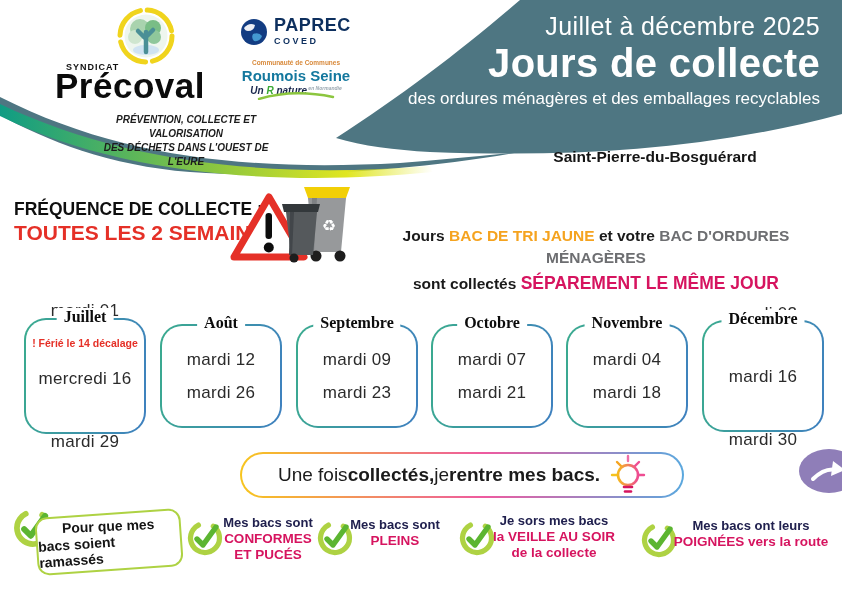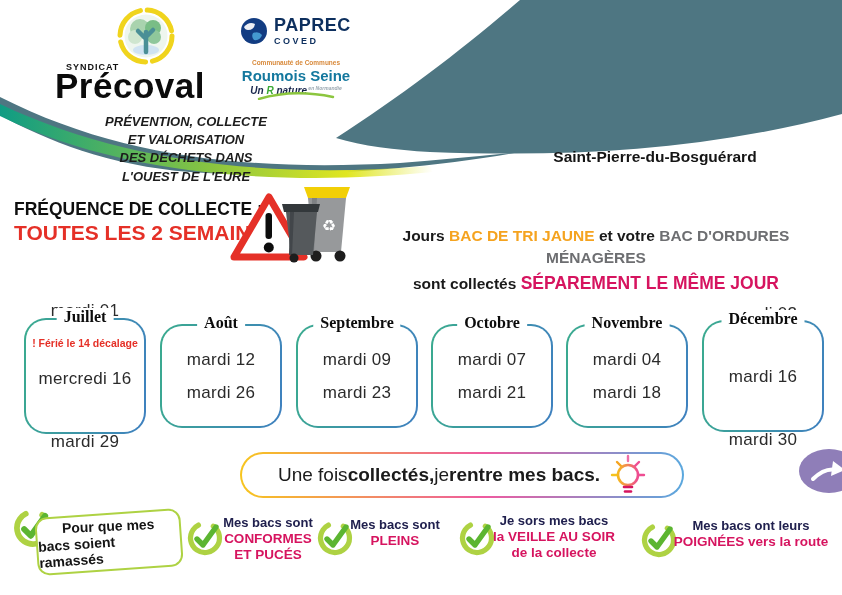--- a/index.html
+++ b/index.html
@@ -11,22 +11,22 @@
   .header-text{position:absolute;top:12px;right:22px;text-align:right;color:#fff;z-index:3;}
   .header-period{font-size:25px;font-weight:400;letter-spacing:.4px;}
   .header-title{font-size:40px;font-weight:700;letter-spacing:.3px;margin-top:1px;line-height:1.05;}
   .header-subtitle{font-size:17px;font-weight:400;margin-top:5px;}
 
   
   .tree-icon{position:absolute;left:116px;top:6px;z-index:2;}
   .syndicat{position:absolute;left:66px;top:62px;font-size:9px;font-weight:700;letter-spacing:1px;color:#111;z-index:2;}
   .precoval-name{position:absolute;left:55px;top:66px;font-size:35px;font-weight:700;color:#0b0b0b;letter-spacing:.5px;z-index:2;}
   .precoval-tagline{position:absolute;left:96px;top:113px;width:180px;text-align:center;
-    font-size:13px;font-style:italic;font-weight:700;color:#1c1c1c;line-height:1.4;z-index:2;}
-  .paprec{position:absolute;left:240px;top:16px;display:flex;align-items:center;gap:6px;z-index:2;}
+    font-size:10px;font-style:italic;font-weight:700;color:#1c1c1c;line-height:1.4;z-index:2;}
+  .paprec{position:absolute;left:240px;top:16px;display:flex;align-items:flex-end;gap:6px;z-index:2;}
   .paprec-name{font-size:18px;font-weight:800;color:#0d2f5e;letter-spacing:.5px;line-height:1;}
   .paprec-sub{font-size:9px;font-weight:700;color:#0d2f5e;letter-spacing:2.5px;margin-top:2px;}
   .roumois{position:absolute;left:236px;top:59px;width:120px;text-align:center;z-index:2;}
   .roumois-org{font-size:6.5px;color:#d8893a;font-weight:700;}
   .roumois-name{font-size:15px;color:#14789e;font-weight:600;margin-top:1px;}
   .roumois-tag{font-size:10px;font-weight:700;font-style:italic;color:#17254b;margin-top:1px;}
   .roumois-tag .r{color:#3aa935;}
   .roumois-region{font-size:5px;color:#9aa7b0;vertical-align:super;}
   .roumois-swoosh{display:block;margin:0 auto;margin-top:-4px;}
 
@@ -127,20 +127,25 @@
 
   <div class="roumois">
     <div class="roumois-org">Communauté de Communes</div>
     <div class="roumois-name">Roumois Seine</div>
     <div class="roumois-tag"><span>Un </span><span class="r">R</span><span> nature</span><span class="roumois-region"> en Normandie</span></div>
     <svg class="roumois-swoosh" width="78" height="8" viewBox="0 0 78 8">
       <path d="M2,7 C25,0 52,0 76,5" stroke="#8cc63f" stroke-width="2.4" fill="none" stroke-linecap="round"></path>
     </svg>
   </div>
 
+  <div class="header-text">
+    <div class="header-period">Juillet à décembre 2025</div>
+    <div class="header-title">Jours de collecte</div>
+    <div class="header-subtitle">des ordures ménagères et des emballages recyclables</div>
+  </div>
 
   <div class="communes">
     <div>Saint-Pierre-du-Bosguérard</div>
   </div>
 
   <div class="freq-label">FRÉQUENCE DE COLLECTE :</div>
   <div class="freq-value">TOUTES LES 2 SEMAINES</div>
 
   <div class="warning-wrap">
     <svg width="84" height="76" viewBox="0 0 84 76">

